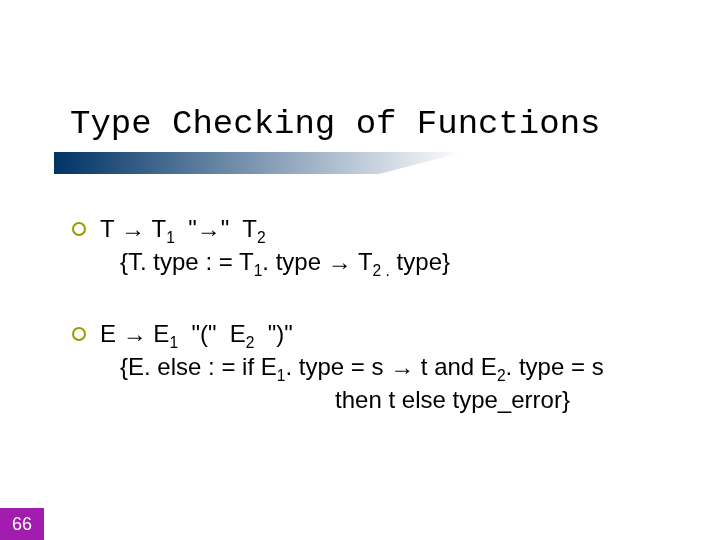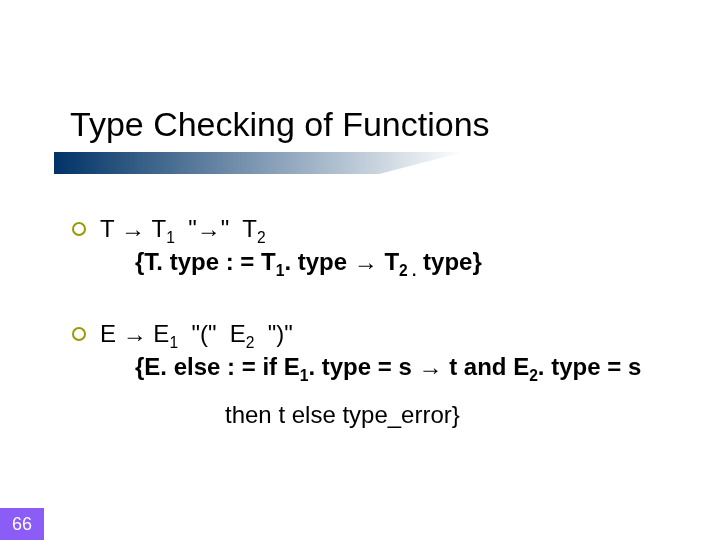--- a/index.html
+++ b/index.html
@@ -17,20 +17,21 @@
     height: 540px;
     box-sizing: border-box;
   }
   .title {
     position: absolute;
     left: 70px;
     top: 105px;
     font-size: 34px;
     color: #000;
     font-weight: 400;
+    font-family: Liberation Mono, monospace;
   }
   .title-underline {
     position: absolute;
     left: 54px;
     top: 150px;
     width: 410px;
     height: 30px;
     overflow: visible;
   }
   .title-underline svg {
@@ -50,41 +51,40 @@
   }
   .body-line {
     position: absolute;
     left: 100px;
     right: 40px;
     font-size: 24px;
     color: #000;
     white-space: nowrap;
   }
   .indent {
-    left: 135px;
-    font-weight: bold;
+    left: 120px;
   }
   .indent2 {
     left: 225px;
   }
   .sub {
     font-size: 0.65em;
     vertical-align: sub;
     line-height: 0;
   }
   .arrow {
     font-family: "Arial Unicode MS", Arial, sans-serif;
   }
   .page-number {
     position: absolute;
     left: 0;
     bottom: 0;
     width: 44px;
     height: 32px;
-    background: #8b5cf6;
+    background: #a21caf;
     color: #fff;
     font-size: 18px;
     display: flex;
     align-items: center;
     justify-content: center;
   }
 </style>
 </head>
 <body>
 
@@ -121,17 +121,17 @@
     <span>E</span>
     <span class="arrow"> → </span>
     <span>E</span><span class="sub">1</span>
     &nbsp;<span>"("</span>&nbsp;
     <span>E</span><span class="sub">2</span>
     &nbsp;<span>")"</span>
   </div>
   <div class="body-line indent" style="top:353px;">
     <span>{E. else : = if E</span><span class="sub">1</span><span>. type = s </span><span class="arrow">→</span><span> t and E</span><span class="sub">2</span><span>. type = s</span>
   </div>
-  <div class="body-line indent2" style="top:401px;">then t else type_error}</div>
+  <div class="body-line indent2" style="top:386px;text-align:center;">then t else type_error}</div>
 
   <div class="page-number">66</div>
 
 </div>
 
 </body></html>

